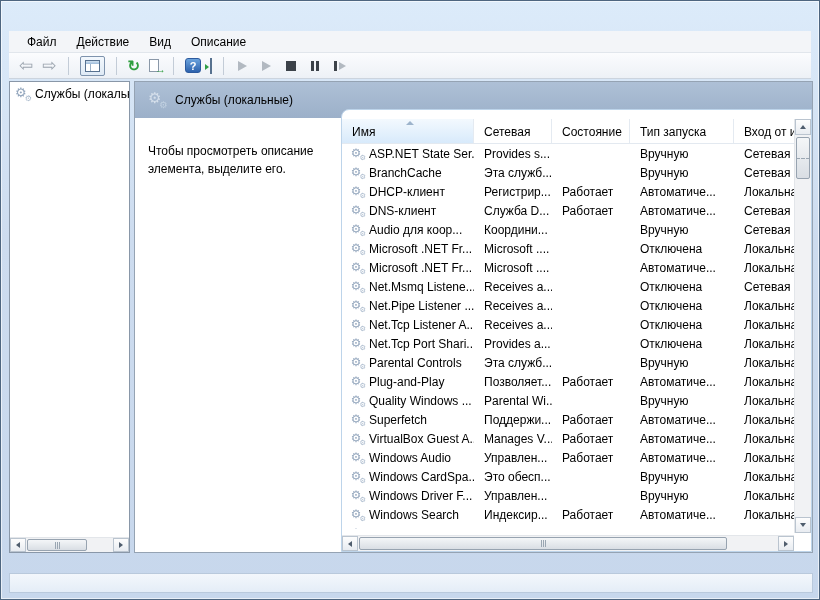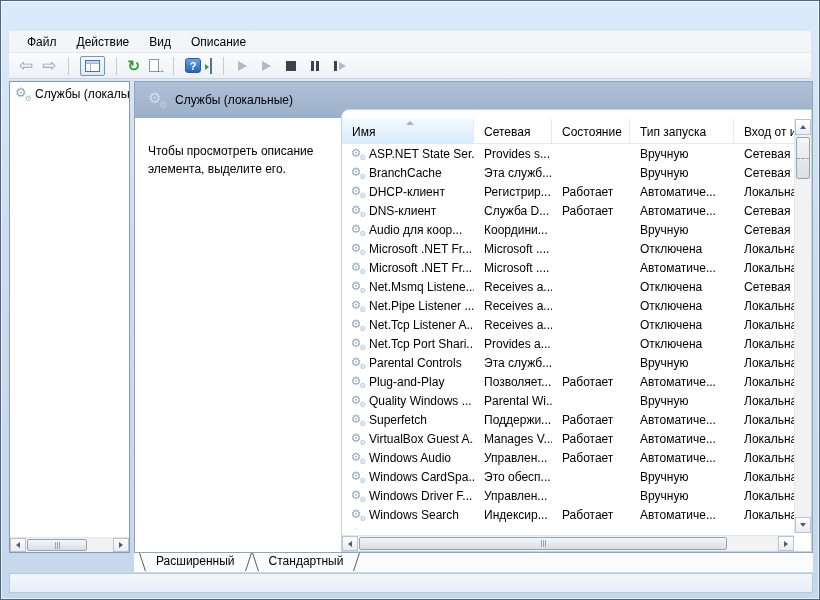--- a/index.html
+++ b/index.html
@@ -460,20 +460,16 @@
               <i></i>
             </span>
         </span>
         <span class="sb-btn">
             <span class="arr-r"></span>
           </span>
       </div>
     </div>
   </div>
 
-  <div class="tab-strip">
-    <div class="tab">Расширенный</div>
-    <div class="tab">Стандартный</div>
-  </div>
 
   <div class="statusbar"></div>
 
 </div>
 
 </body></html>

